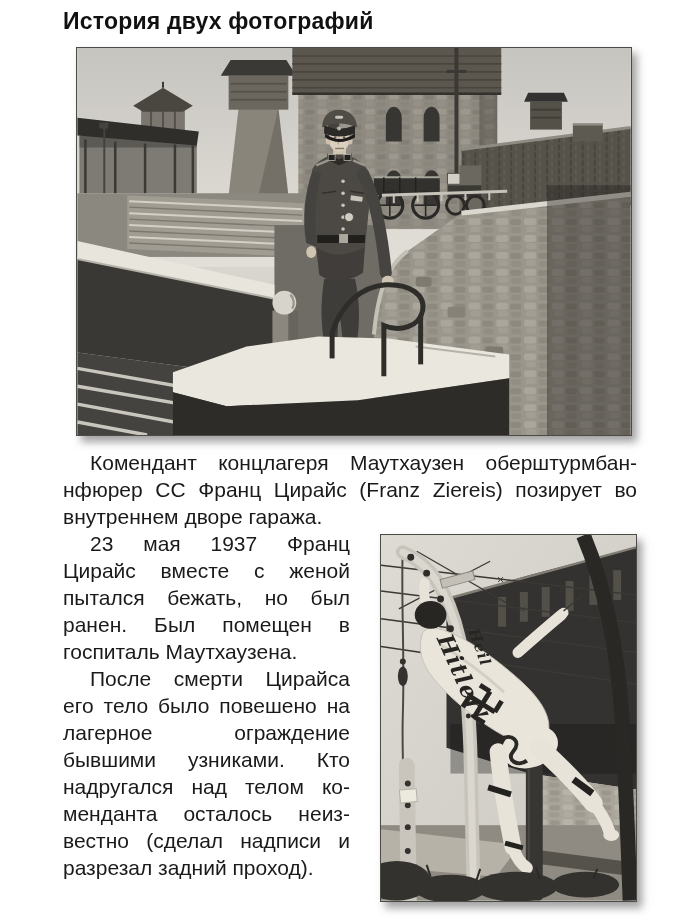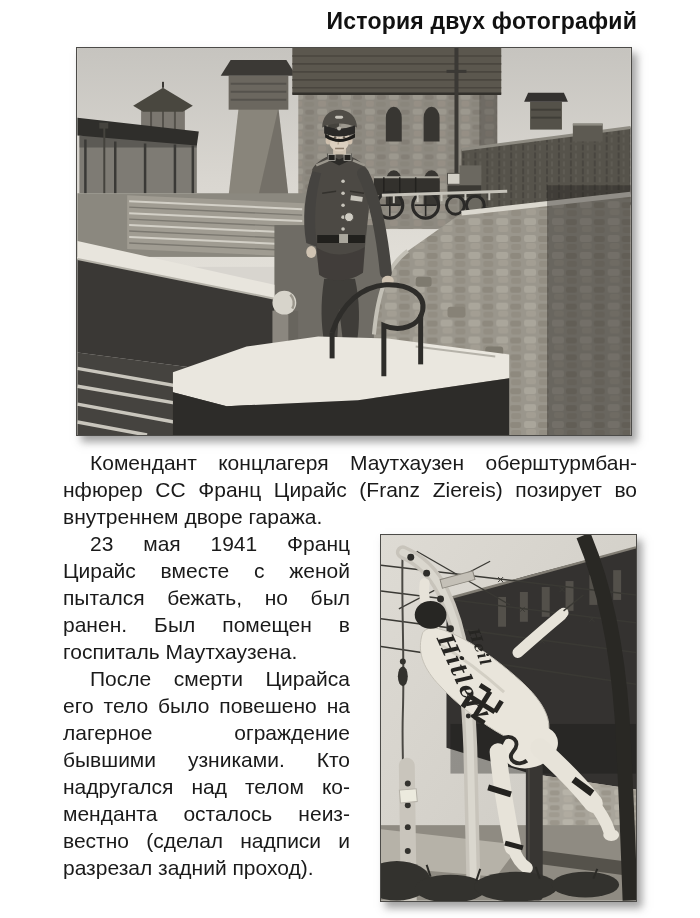--- a/index.html
+++ b/index.html
@@ -3,21 +3,21 @@
 <meta charset="utf-8">
 <style>
   html,body{margin:0;padding:0;}
   body{
     width:700px;height:918px;overflow:hidden;
     background:#ffffff;color:#1a1a1a;
     font-family:"Liberation Sans", sans-serif;
   }
   .page{width:574px;height:918px;padding:6px 63px 0 63px;box-sizing:content-box;}
   .title{
-    text-align:right;font-size:23px;font-weight:bold;
+    text-align:left;font-size:23px;font-weight:bold;
     margin:2px 0 12px 0;letter-spacing:.2px;color:#111;
   }
   figure{margin:0;padding:0;}
   .photo{
     border:1px solid #4c4b48;
     box-shadow:5px 6px 8px rgba(70,70,70,.50);
     background:#d8d5cf;line-height:0;
   }
   .photo svg{display:block;}
   .photo-top{width:554px;height:387px;margin-left:13px;}
@@ -402,17 +402,17 @@
           <g stroke="#2c2b27" stroke-width="2">
             <line x1="50" y1="344" x2="46" y2="332"></line>
               <line x1="96" y1="348" x2="100" y2="336"></line>
             <line x1="160" y1="346" x2="156" y2="334"></line>
               <line x1="214" y1="346" x2="218" y2="336"></line>
           </g>
         </g>
       </svg>
     </figure>
 
-    <p>23 мая 1941 Франц Цирайс вместе с женой пытался бежать, но был ранен. Был помещен в госпиталь Маутхаузена.</p>
+    <p>23 мая 1937 Франц Цирайс вместе с женой пытался бежать, но был ранен. Был помещен в госпиталь Маутхаузена.</p>
     <p>После смерти Цирайса его тело было повешено на лагерное ограждение бывшими узниками. Кто надругался над телом ко­менданта осталось неиз­вестно (сделал надписи и разрезал задний проход).</p>
   </div>
 
 </div>
 
 </body></html>

